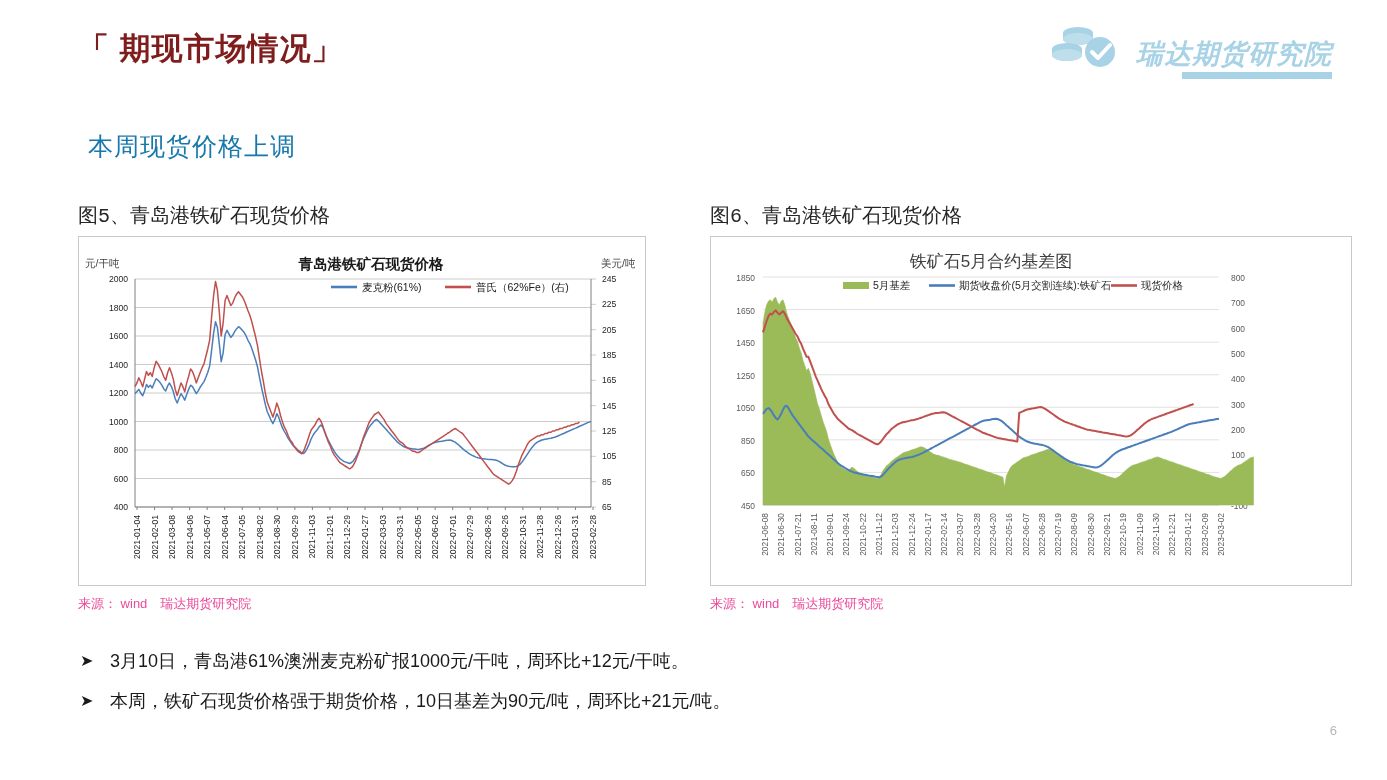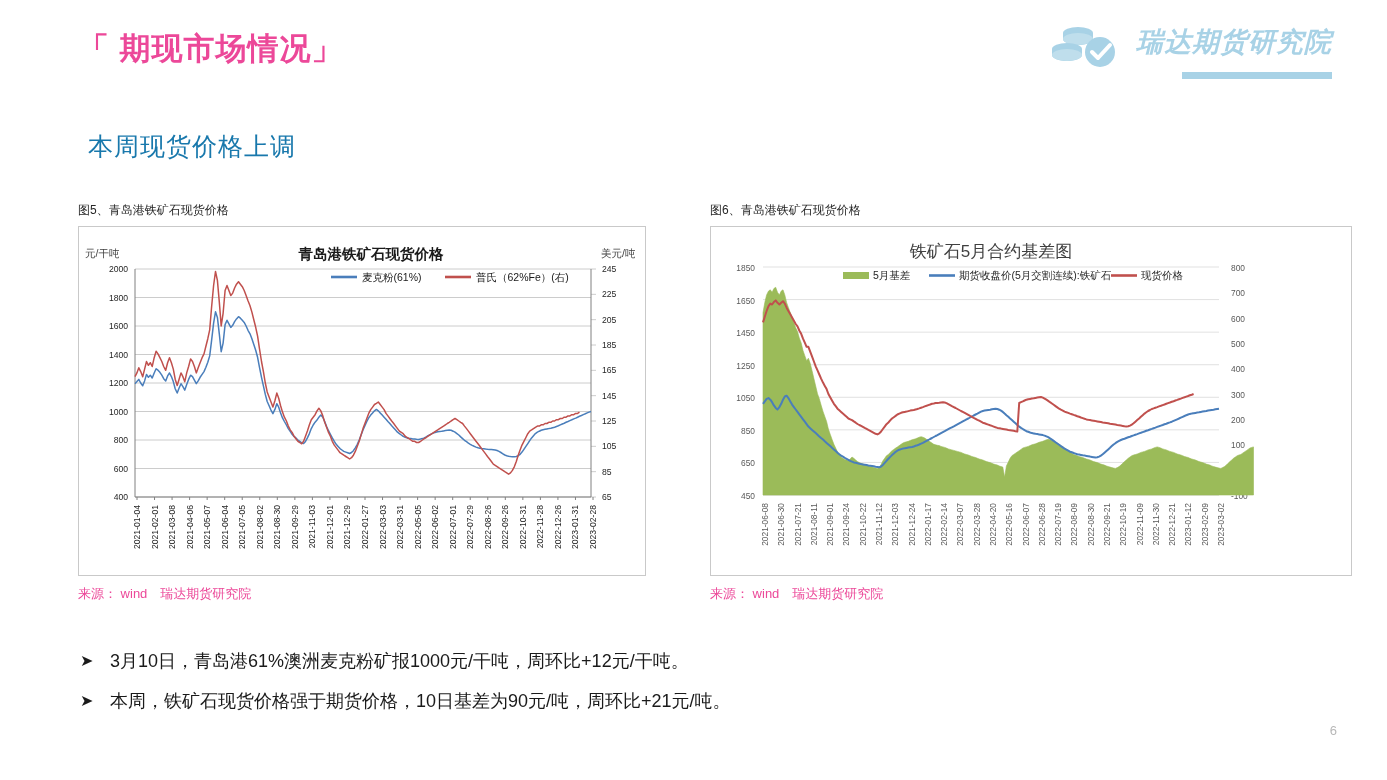--- a/index.html
+++ b/index.html
@@ -6,47 +6,47 @@
   body{
     width:1387px;height:780px;background:#ffffff;
     font-family:"Liberation Sans","DejaVu Sans",sans-serif;
     overflow:hidden;position:relative;
   }
   .slide{position:absolute;inset:0;}
 
   
   .page-title{
     position:absolute;left:78px;top:28px;
-    font-size:31px;font-weight:bold;color:#ec4899;
+    font-size:31px;font-weight:bold;color:#7f1d1d;
     letter-spacing:1px;white-space:nowrap;
   }
   .logo{
     position:absolute;right:55px;top:24px;
-    display:flex;align-items:flex-start;gap:8px;
+    display:flex;align-items:flex-end;gap:8px;
   }
   .logo-mark{width:78px;height:48px;display:block;}
   .logo-text{
     font-size:27px;font-weight:bold;color:#a8d2e6;
     font-style:italic;letter-spacing:1px;white-space:nowrap;
   }
   .logo-bar{
     position:absolute;right:55px;top:72px;width:150px;height:7px;
     background:#a8d2e6;
   }
 
   .section-head{
     position:absolute;left:88px;top:130px;
     font-size:25px;font-weight:normal;color:#1878ac;letter-spacing:1px;
     white-space:nowrap;
   }
 
   
   .fig{position:absolute;}
   .fig-cap{
-    font-size:12px;color:#262626;margin-bottom:7px;white-space:nowrap;
+    font-size:20px;color:#262626;margin-bottom:7px;white-space:nowrap;font-family:Liberation Mono, monospace;
   }
   .fig-box{
     border:1px solid #c9c9c9;background:#fff;box-sizing:border-box;
   }
   .fig-src{
     font-size:13px;color:#ec4899;margin-top:9px;white-space:nowrap;
   }
 
   #fig5{left:78px;top:202px;width:568px;}
   #fig6{left:710px;top:202px;width:570px;}

